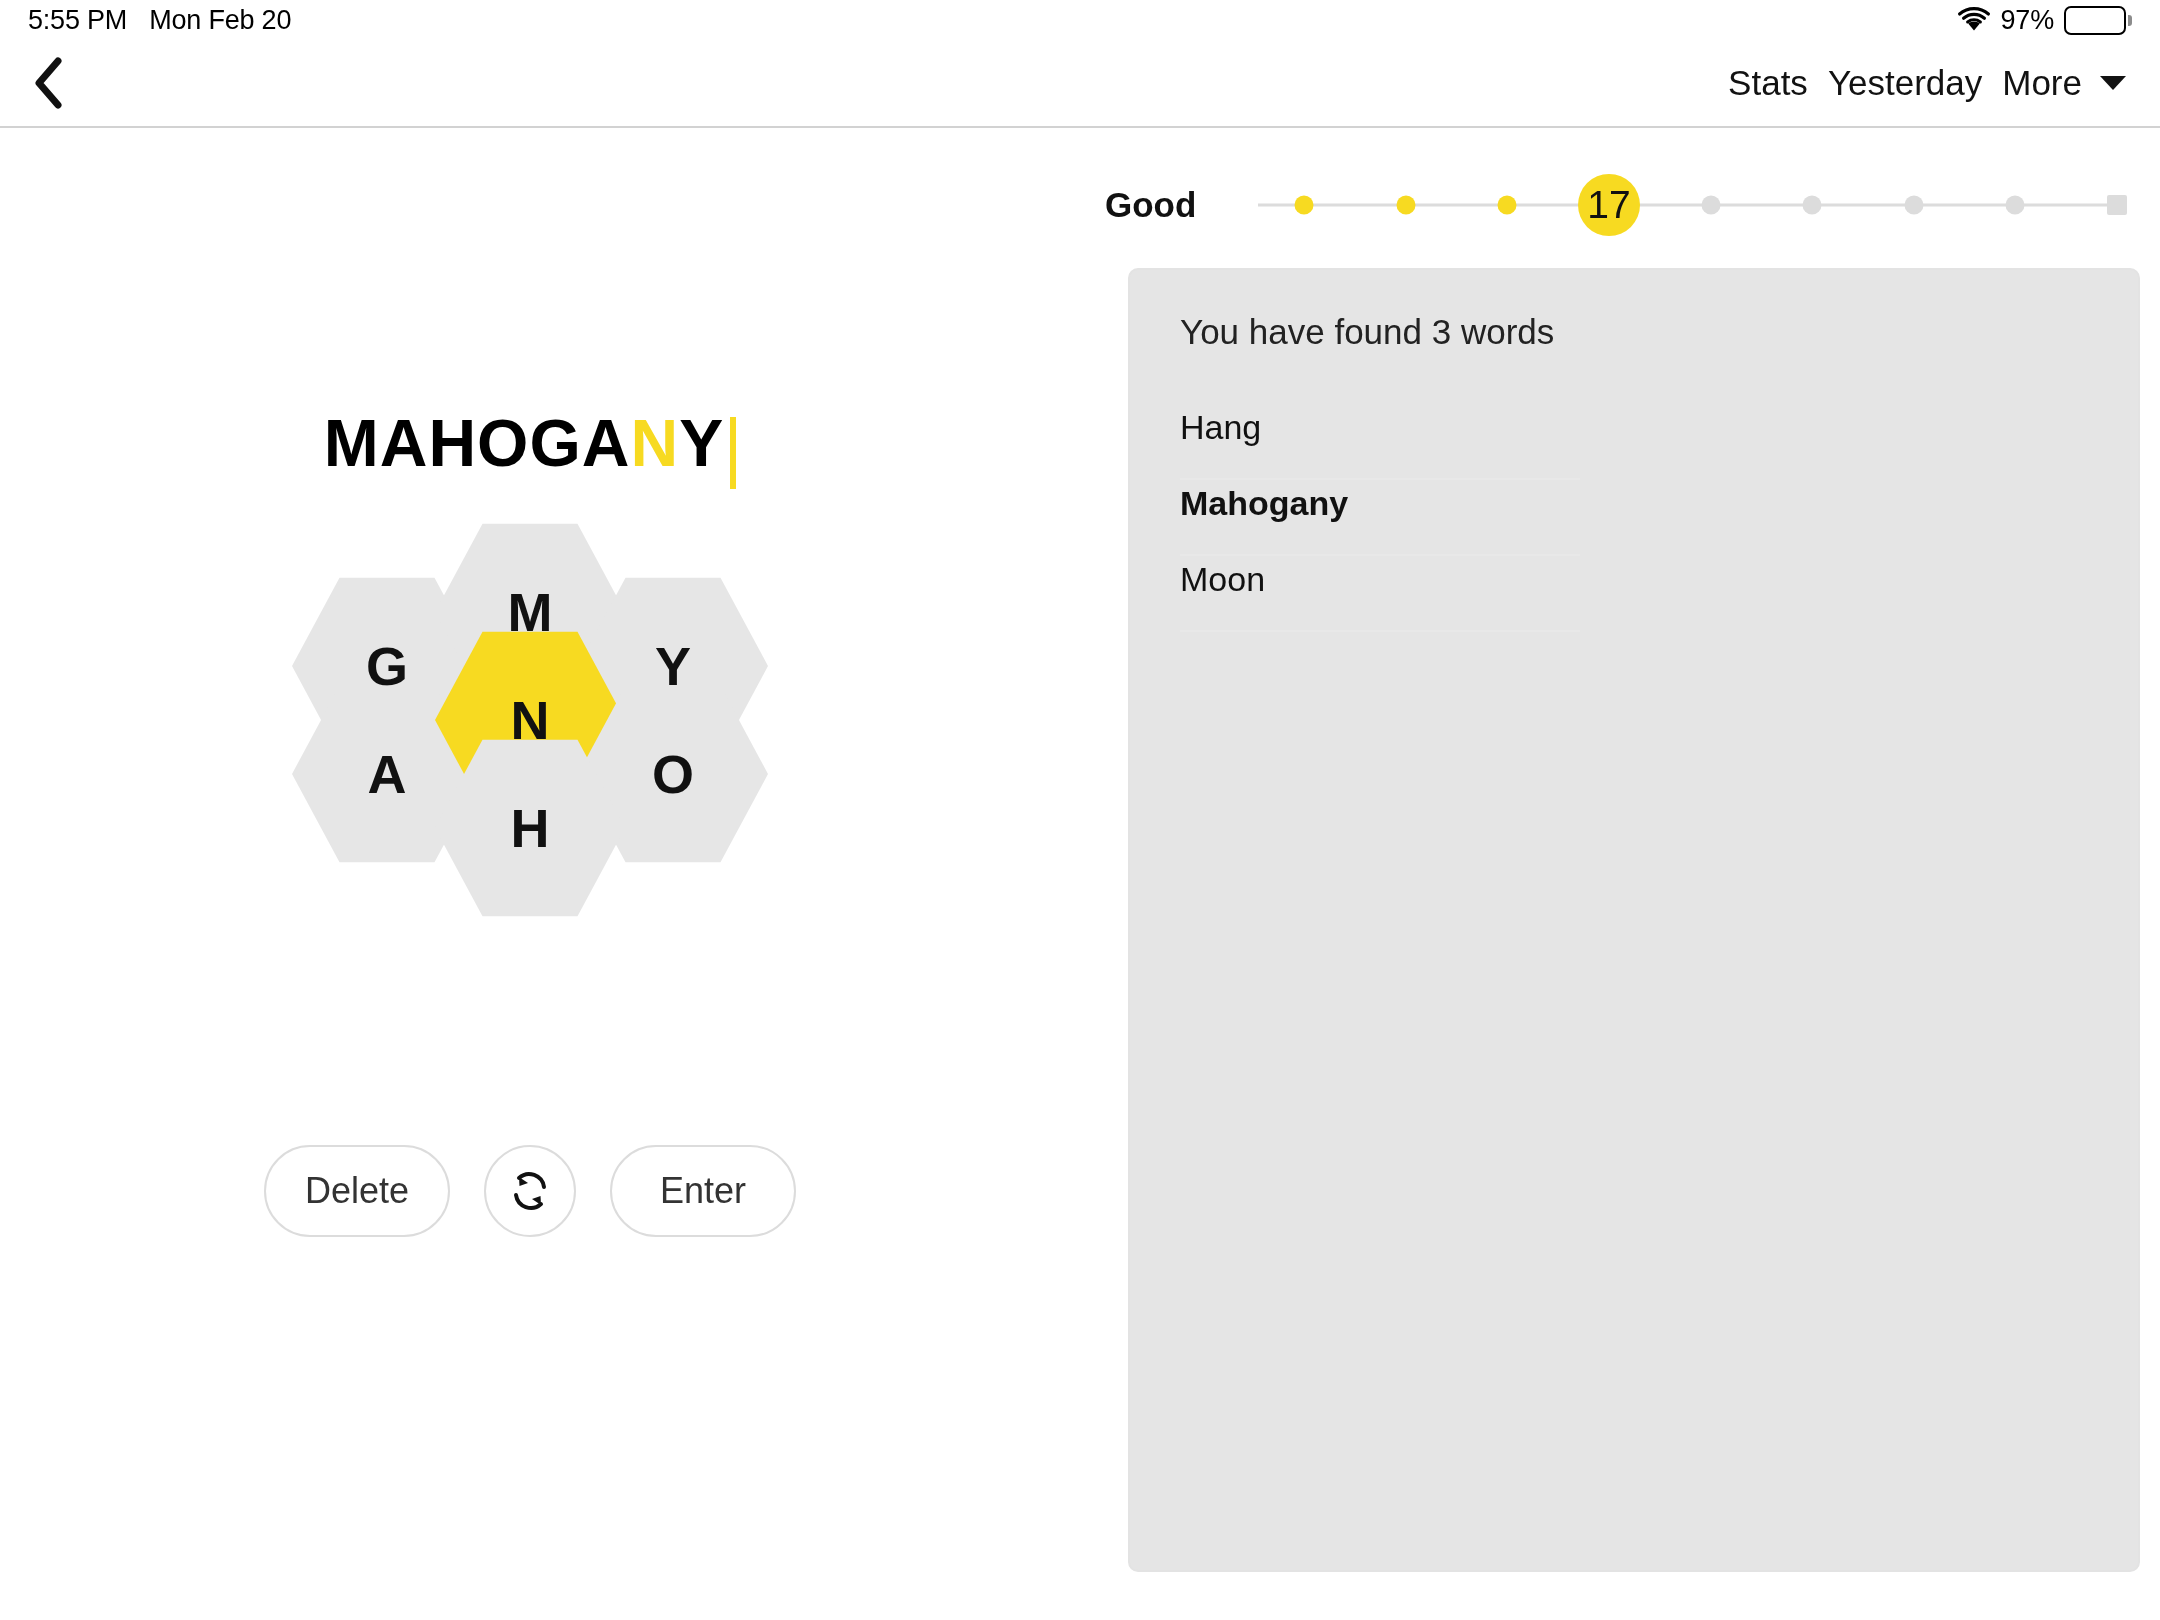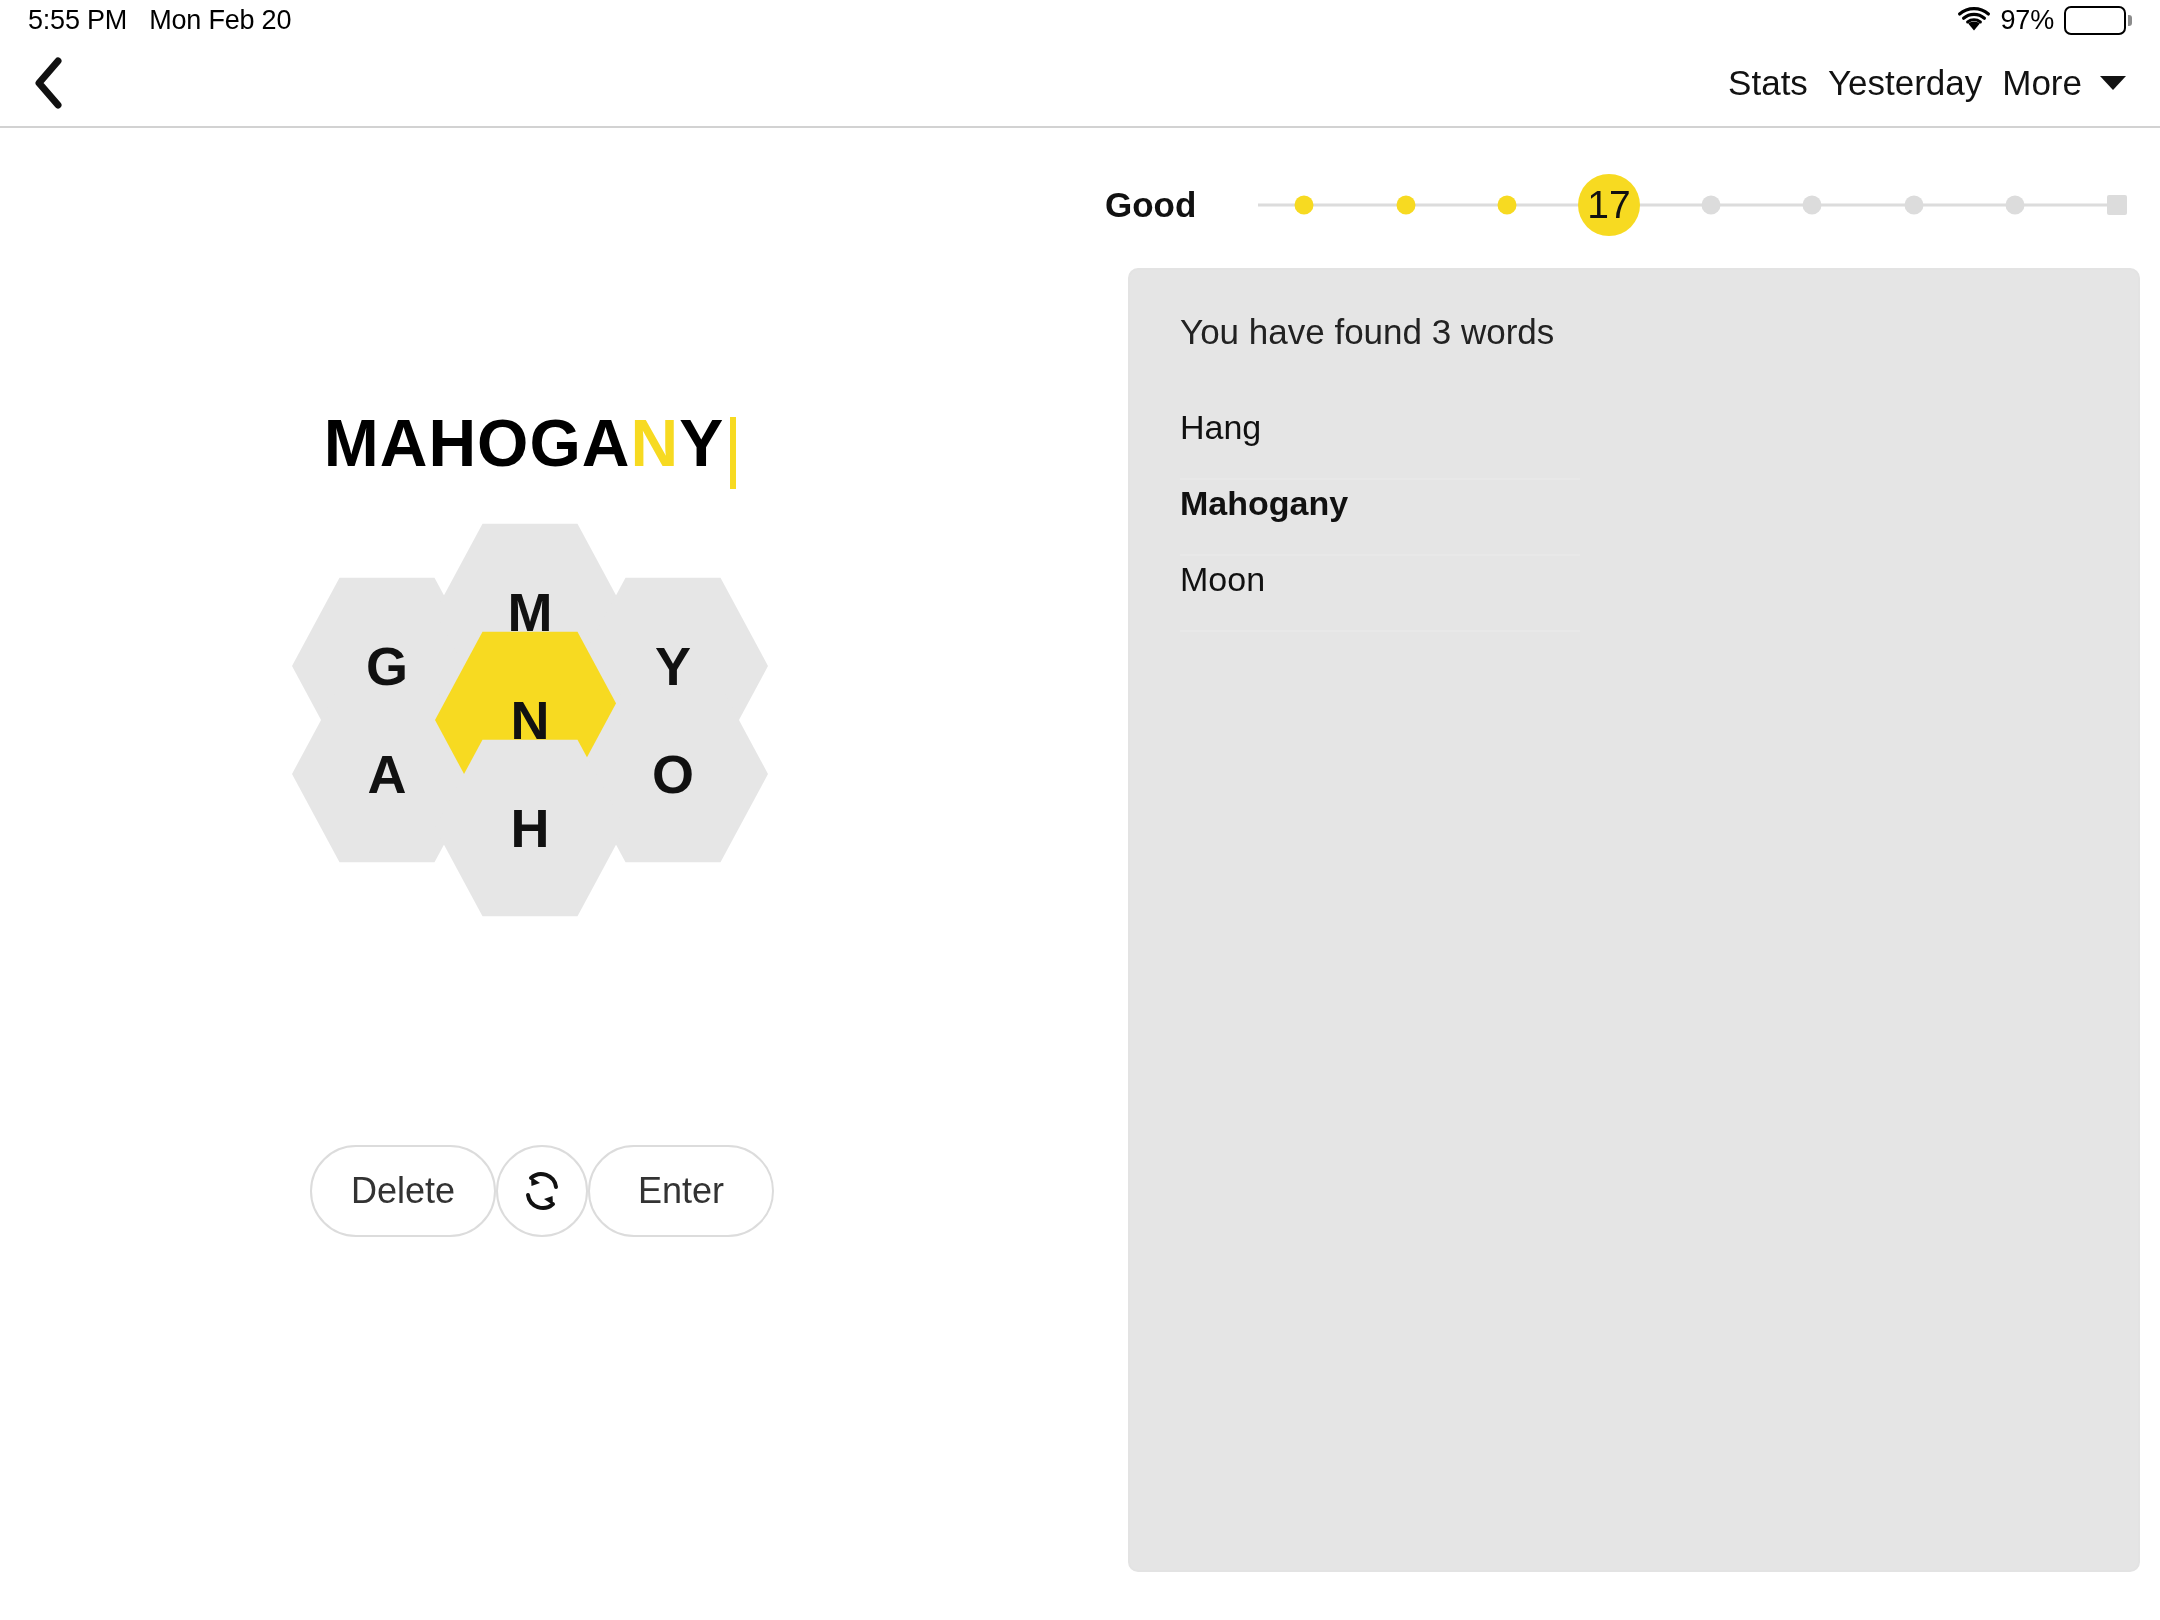--- a/index.html
+++ b/index.html
@@ -124,23 +124,24 @@
   .hex.pos-center { left: 195px; top: 108px; }
   .hex.pos-top    { left: 195px; top: 0px;   }
   .hex.pos-bottom { left: 195px; top: 216px; }
   .hex.pos-tl     { left: 52px;  top: 54px;  }
   .hex.pos-bl     { left: 52px;  top: 162px; }
   .hex.pos-tr     { left: 338px; top: 54px;  }
   .hex.pos-br     { left: 338px; top: 162px; }
 
   
   #controls {
-    position: absolute; left: 12px; top: 1015px;
+    position: absolute; left: 0; top: 1015px;
     width: 1060px;
     display: flex; align-items: center; justify-content: center;
+    gap: 34px;
   }
   .pill-btn {
     height: 92px; min-width: 186px;
     border: 2px solid #dcdcdc; border-radius: 46px;
     background: #fff;
     display: flex; align-items: center; justify-content: center;
     font-size: 36px; color: #333;
     cursor: pointer;
   }
   #shuffle-button {

